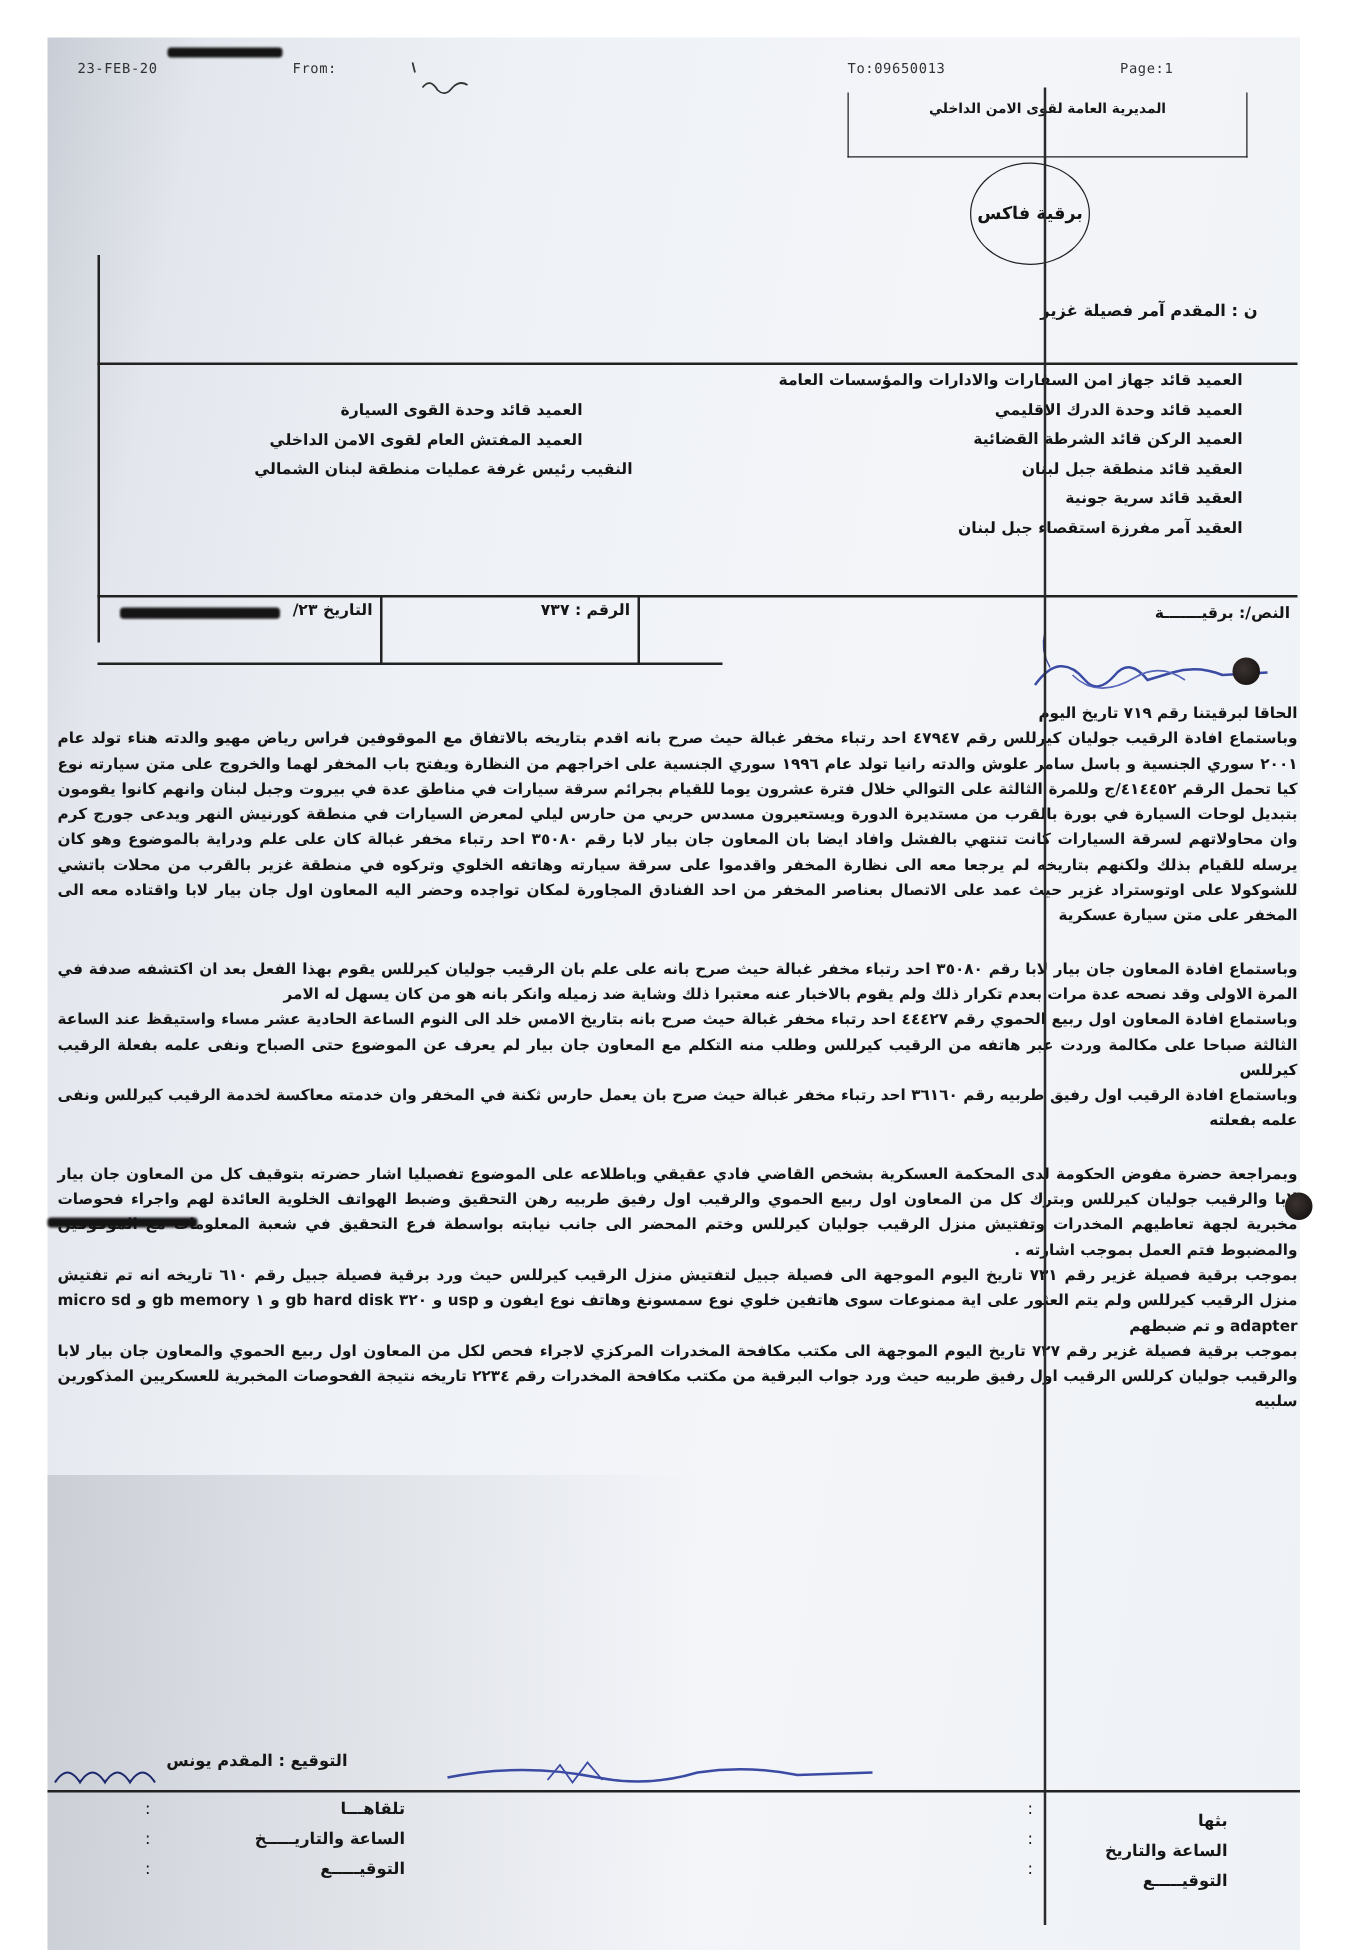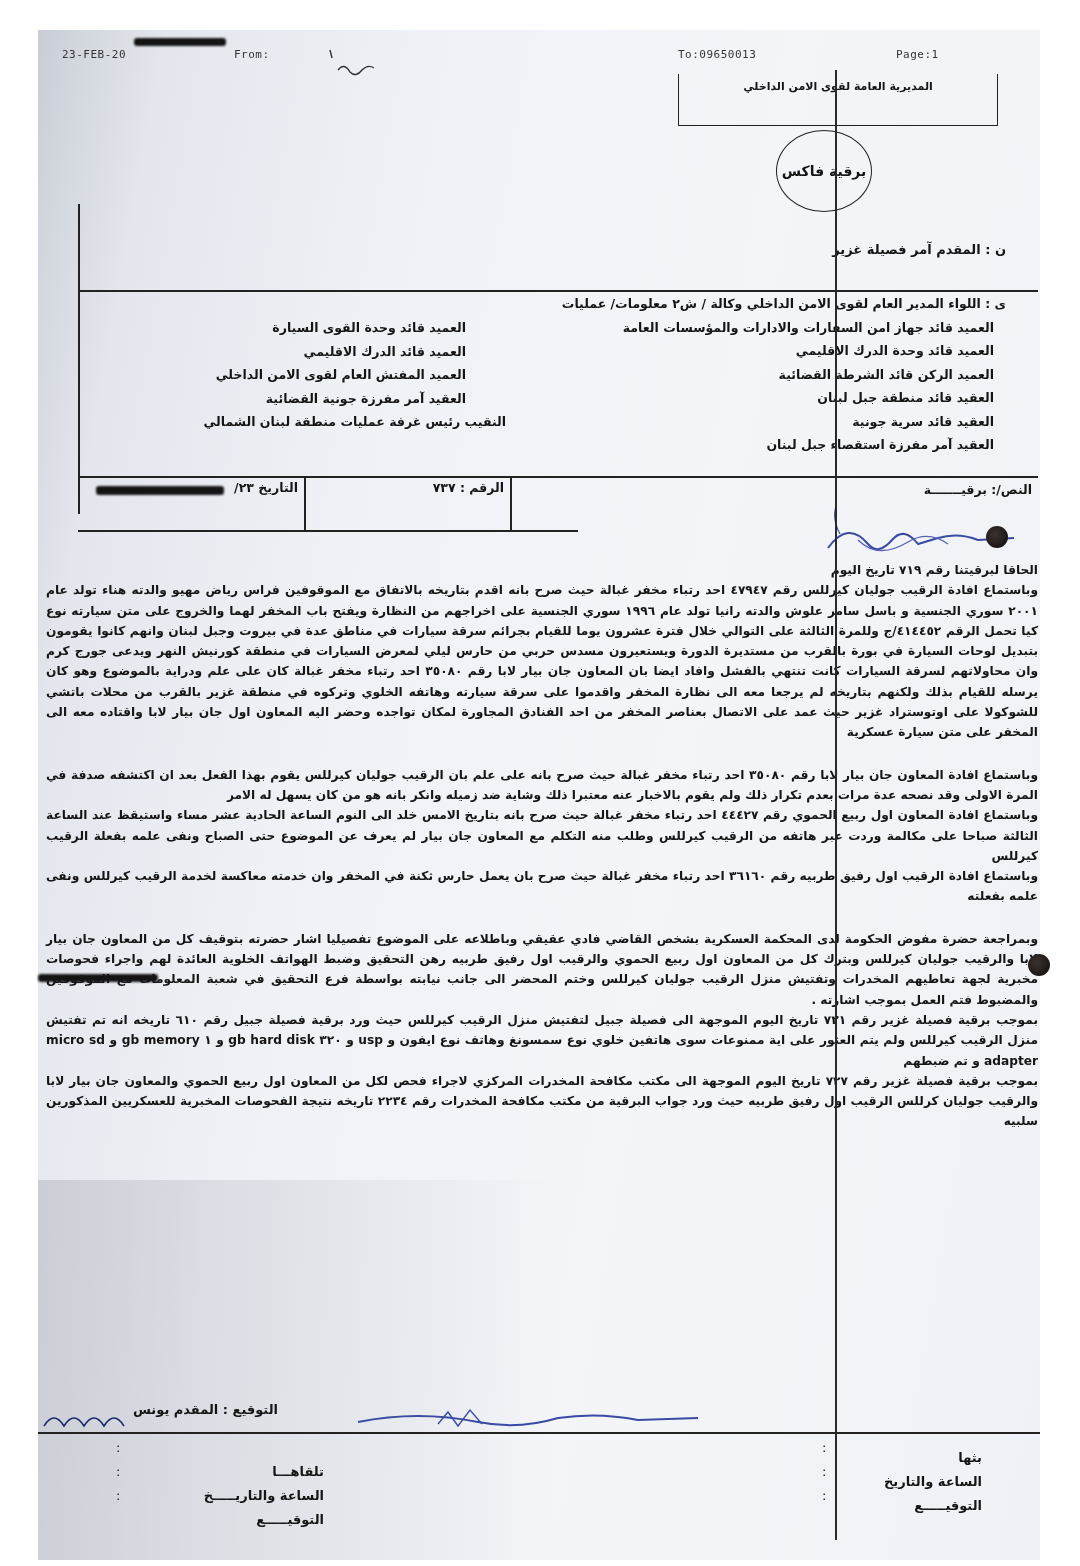--- a/index.html
+++ b/index.html
@@ -89,33 +89,30 @@
     <span>برقية فاكس</span>
   </div>
 
 
   <div class="vr" style="left:40px; top:174px; height:310px;"></div>
 
   <div class="from-line ar">ن : المقدم آمر فصيلة غزير</div>
   <div class="hr" style="left:40px; top:260px; width:960px;"></div>
 
   <div class="to-col ar" style="right:34px; top:262px; text-align:right;">
-    <div>ى : اللواء المدير العام لقوى الامن الداخلي وكالة / ش٢ معلومات/ عمليات</div>
     <div style="padding-right:12px;">العميد قائد جهاز امن السفارات والادارات والمؤسسات العامة</div>
     <div style="padding-right:12px;">العميد قائد وحدة الدرك الاقليمي</div>
     <div style="padding-right:12px;">العميد الركن قائد الشرطة القضائية</div>
     <div style="padding-right:12px;">العقيد قائد منطقة جبل لبنان</div>
     <div style="padding-right:12px;">العقيد قائد سرية جونية</div>
     <div style="padding-right:12px;">العقيد آمر مفرزة استقصاء جبل لبنان</div>
   </div>
   <div class="to-col ar" style="left:56px; width:372px; top:286px; text-align:right;">
     <div>العميد قائد وحدة القوى السيارة</div>
-    <div>العميد   قائد الدرك الاقليمي</div>
     <div>العميد المفتش العام لقوى الامن الداخلي</div>
-    <div>العقيد  آمر مفرزة جونية القضائية</div>
     <div style="margin-right:-40px;">النقيب رئيس غرفة عمليات منطقة لبنان الشمالي</div>
   </div>
 
   <div class="hr" style="left:40px; top:446px; width:960px;"></div>
   <div class="hr" style="left:40px; top:500px; width:500px;"></div>
   <div class="vr" style="left:266px; top:446px; height:56px;"></div>
   <div class="vr" style="left:472px; top:446px; height:56px;"></div>
 
   <div class="ref-row ar" style="left:60px; top:450px; width:200px; text-align:right;">
     <span>التاريخ</span>
@@ -163,21 +160,21 @@
     <div>بثها</div>
     <div>الساعة والتاريخ</div>
     <div>التوقيـــــع</div>
   </div>
   <div class="colon" style="left:784px; top:1406px;">
     <div>:</div>
     <div>:</div>
     <div>:</div>
   </div>
 
-  <div class="footer-grid ar" style="left:110px; width:176px; top:1406px; text-align:right;margin-top:24px;">
+  <div class="footer-grid ar" style="left:110px; width:176px; top:1406px; text-align:right;">
     <div>تلقاهـــا</div>
     <div>الساعة والتاريـــــخ</div>
     <div>التوقيـــــع</div>
   </div>
   <div class="colon" style="left:78px; top:1406px;">
     <div>:</div>
     <div>:</div>
     <div>:</div>
   </div>
 

